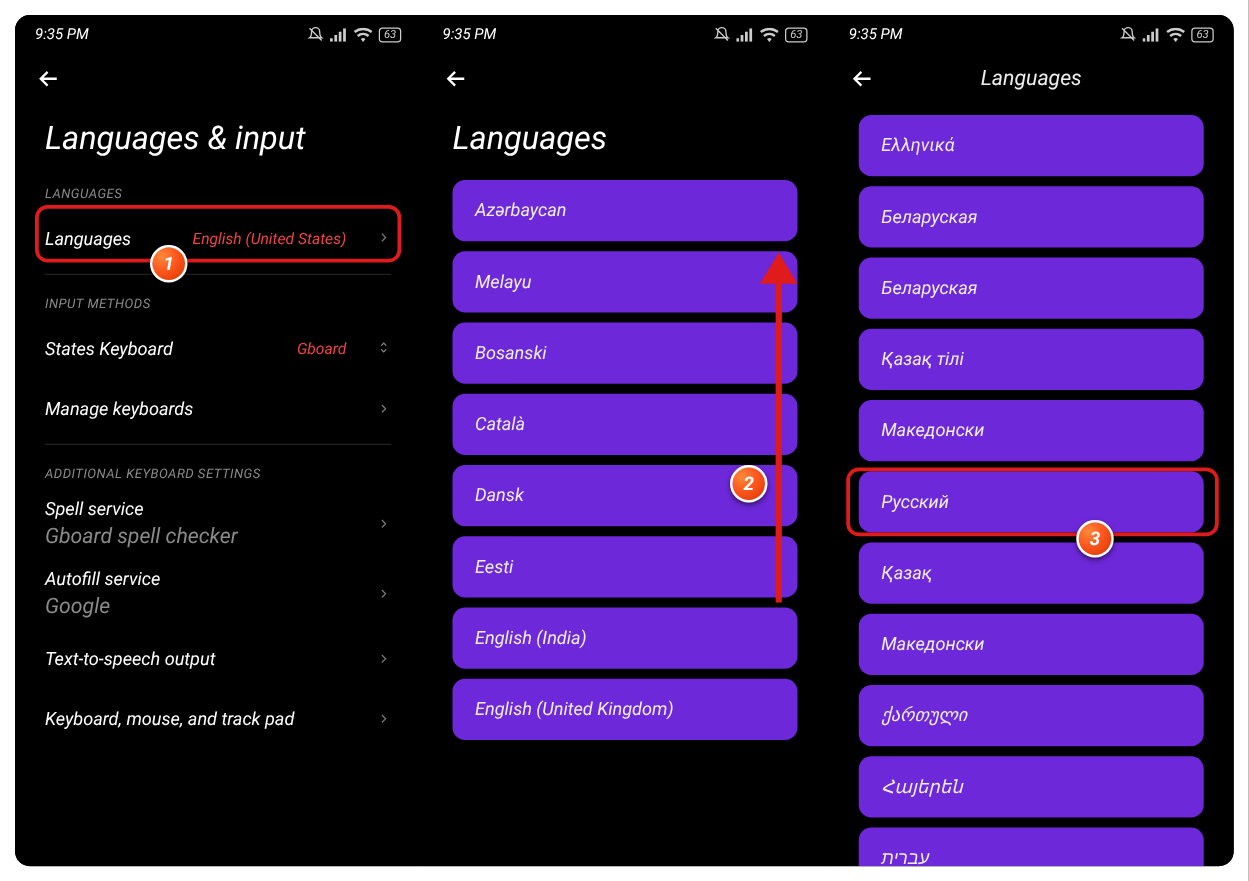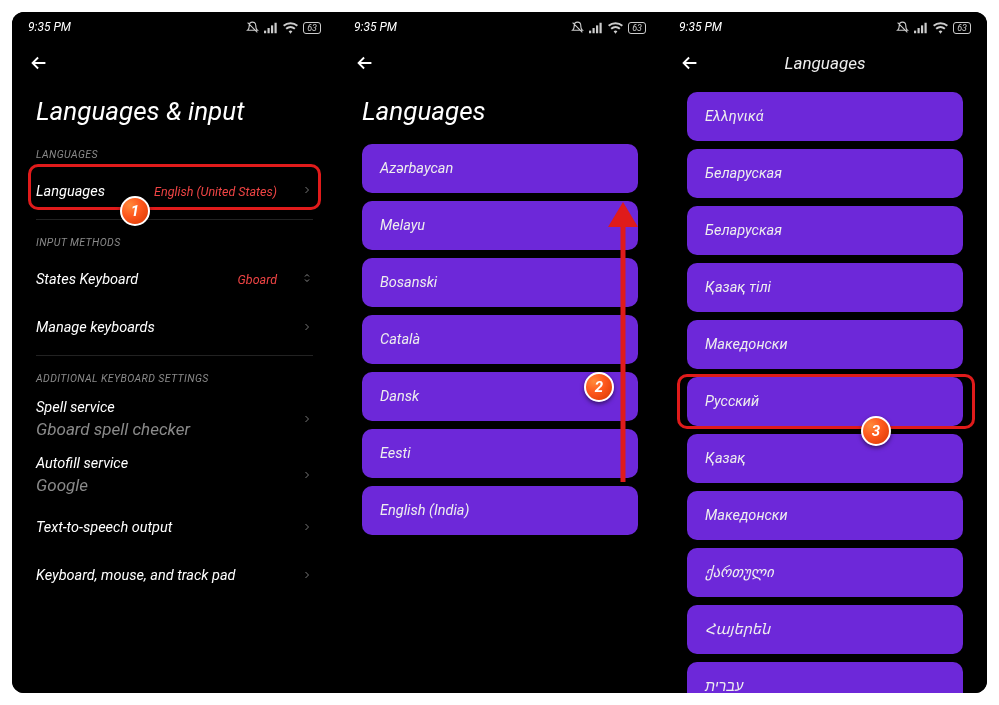--- a/index.html
+++ b/index.html
@@ -275,20 +275,21 @@
     <div class="screen-body">
       <div class="big-title">Languages</div>
       <div class="lang-list" id="lang-list-2">
           <div class="lang-item">Azərbaycan</div>
           <div class="lang-item">Melayu</div>
           <div class="lang-item">Bosanski</div>
           <div class="lang-item">Català</div>
           <div class="lang-item">Dansk</div>
           <div class="lang-item">Eesti</div>
           <div class="lang-item">English (India)</div>
+          <div class="lang-item">English (United Kingdom)</div>
         </div>
     </div>
 
     <svg class="arrow-overlay" style="left:260px; top:190px; width:50px; height:290px;" viewBox="0 0 50 290">
       <defs>
           <marker id="ah2" markerWidth="10" markerHeight="10" refX="5" refY="2" orient="auto">
             <polygon points="0,0 10,0 5,-8" fill="#e01b1b" transform="translate(0,8)"></polygon>
           </marker>
         </defs>
       <line x1="25" y1="280" x2="25" y2="18" stroke="#e01b1b" stroke-width="5"></line>

